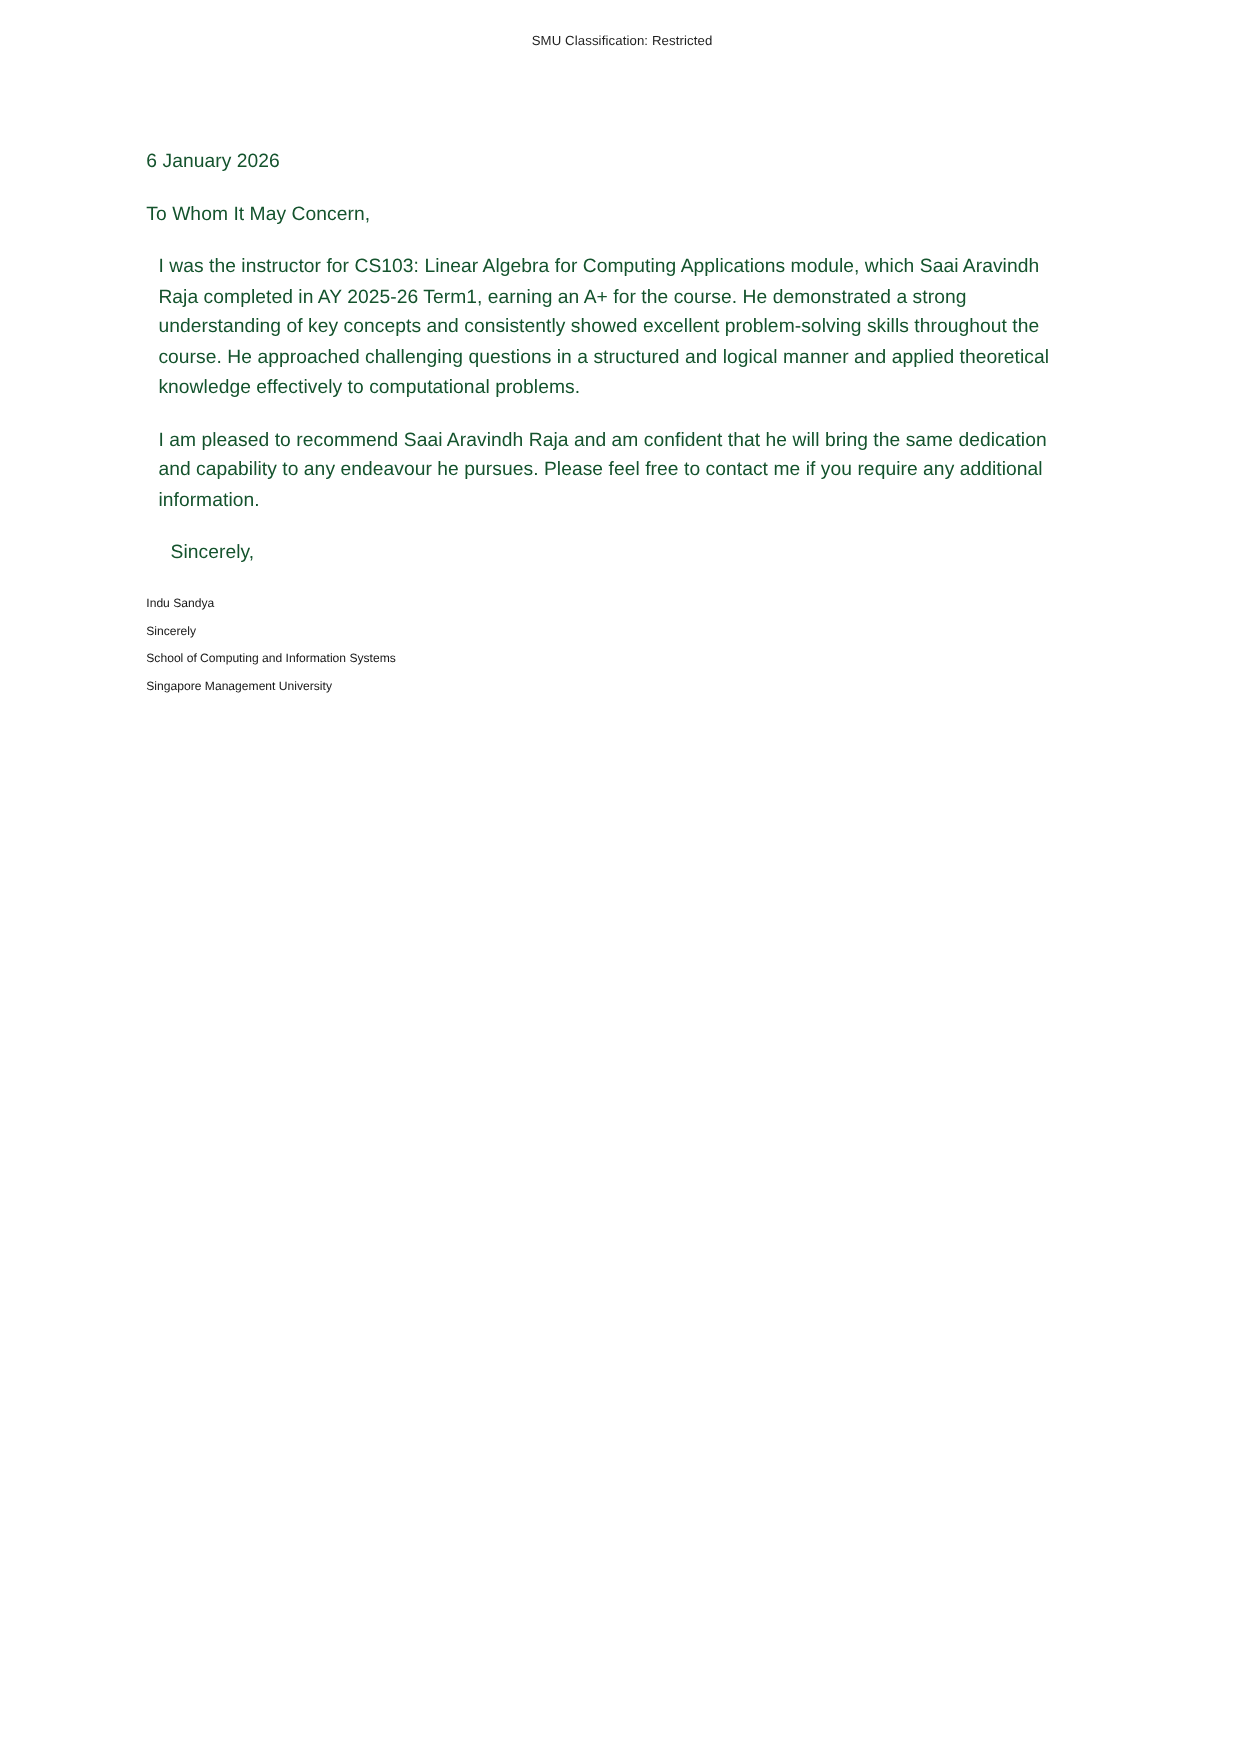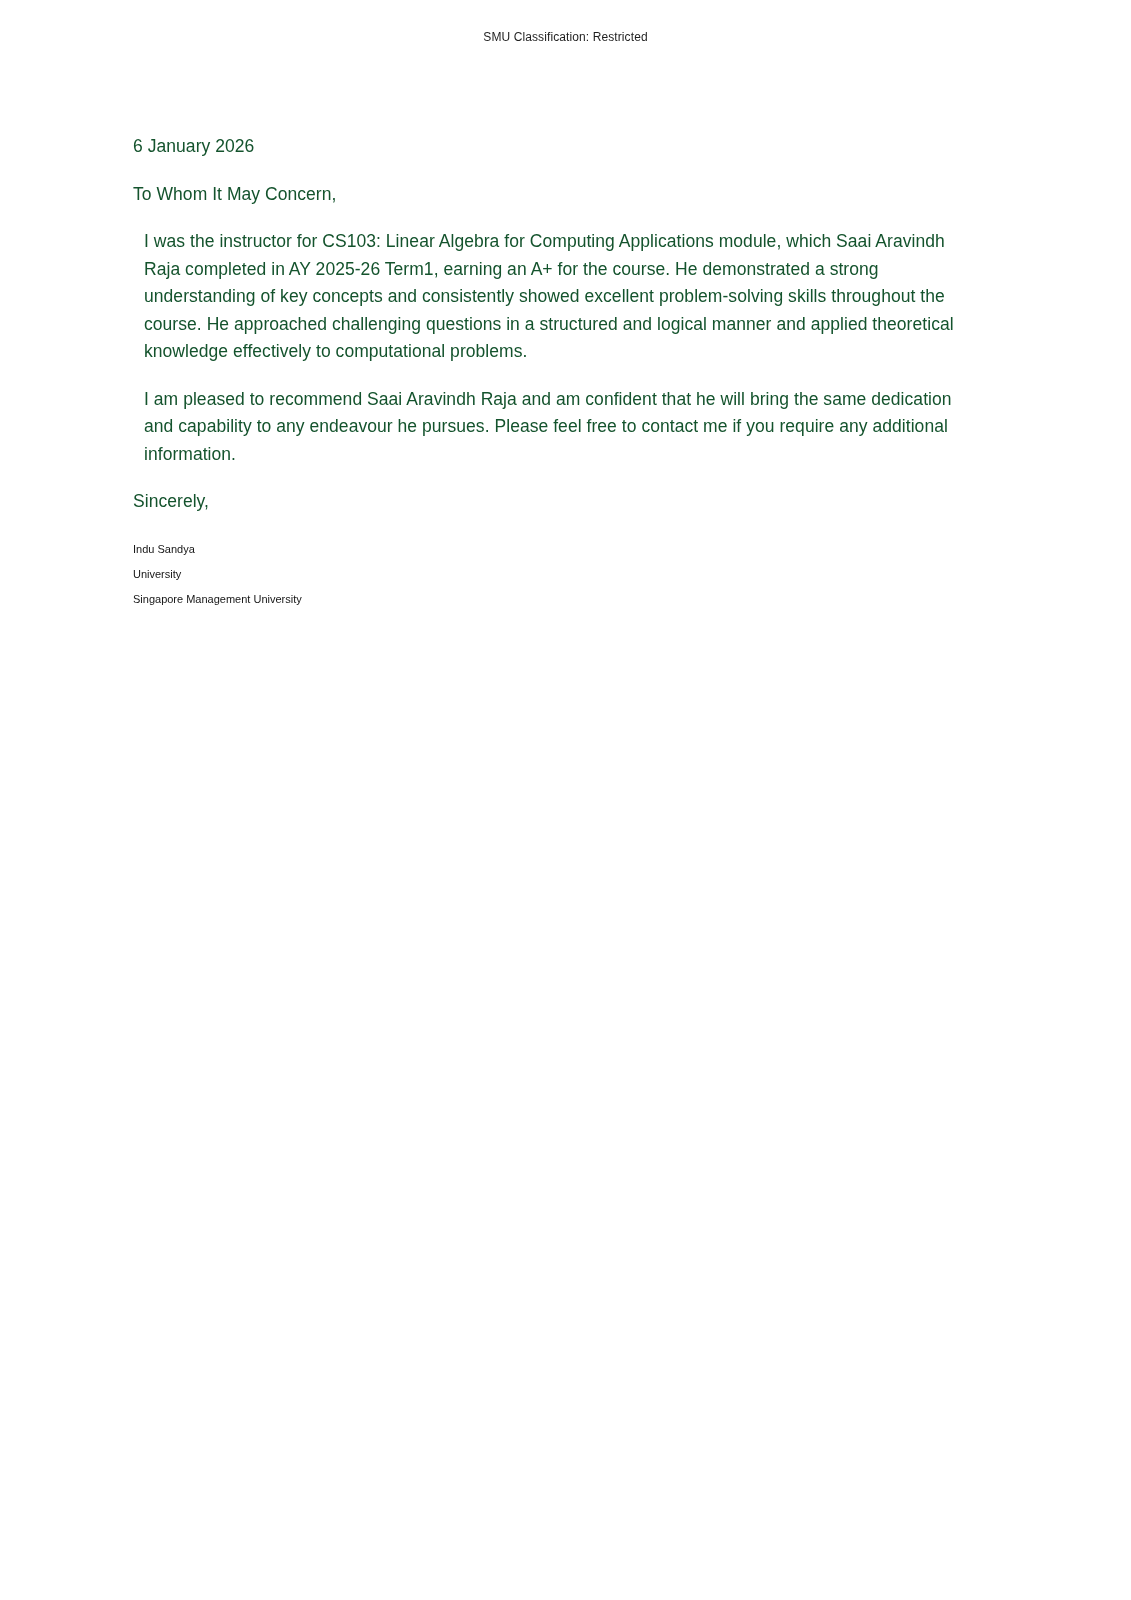--- a/index.html
+++ b/index.html
@@ -63,20 +63,21 @@
   }
 
   .block.para {
     margin-bottom: 20px;
     text-align: left;
     margin-left: 11px;
   }
 
   .block.closing {
     margin-bottom: 21px;
+    margin-left: 22px;
   }
 
   .signature-block {
     font-size: 11px;
     line-height: 25px;
     color: #161616;
     margin: 0;
   }
 
   .signature-line {
@@ -106,19 +107,20 @@
     <p class="block salutation">To Whom It May Concern,</p>
 
     <p class="block para">I was the instructor for CS103: Linear Algebra for Computing Applications module, which Saai Aravindh Raja completed in AY 2025-26 Term1, earning an A+ for the course. He demonstrated a strong understanding of key concepts and consistently showed excellent problem-solving skills throughout the course. He approached challenging questions in a structured and logical manner and applied theoretical knowledge effectively to computational problems.</p>
 
     <p class="block para">I am pleased to recommend Saai Aravindh Raja and am confident that he will bring the same dedication and capability to any endeavour he pursues. Please feel free to contact me if you require any additional information.</p>
 
     <p class="block closing">Sincerely,</p>
 
     <div class="signature-block">
       <span class="signature-line">Indu Sandya</span>
-      <span class="signature-line">University</span>
+      <span class="signature-line">Sincerely</span>
+      <span class="signature-line">School of Computing and Information Systems</span>
       <span class="signature-line">Singapore Management University</span>
     </div>
 
   </div>
 
 </div>
 
 </body></html>

